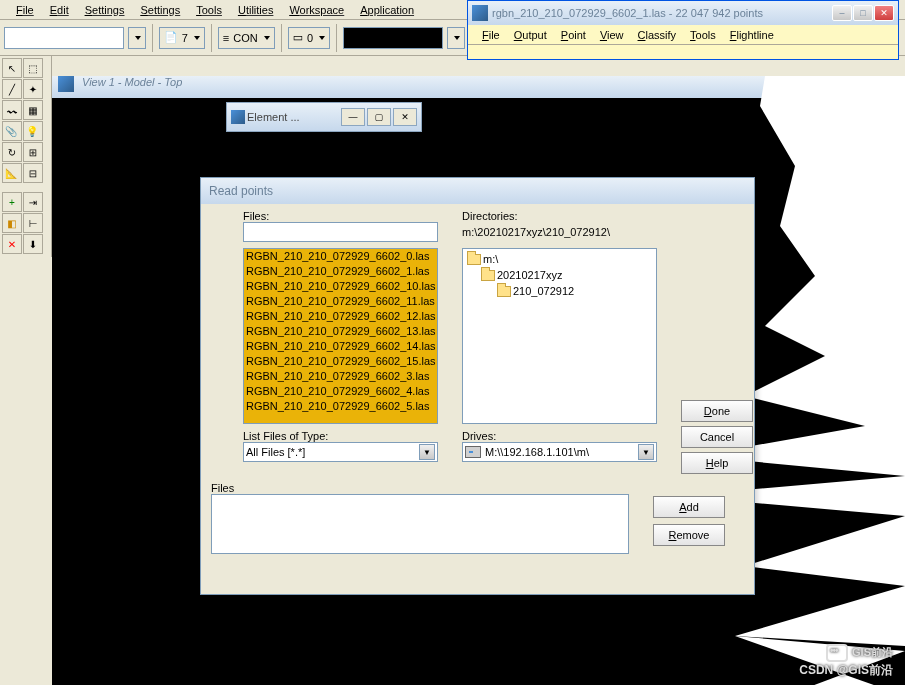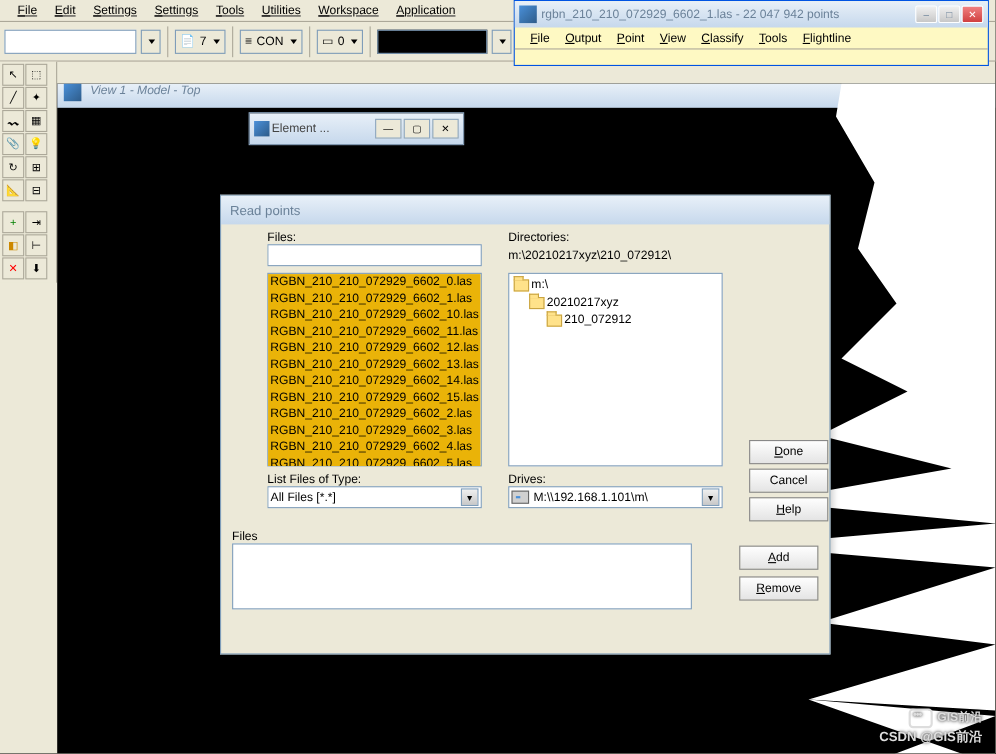--- a/index.html
+++ b/index.html
@@ -186,21 +186,20 @@
         <div style="height:6px"></div>
         <div class="listbox">
           <div>RGBN_210_210_072929_6602_0.las</div>
           <div>RGBN_210_210_072929_6602_1.las</div>
           <div>RGBN_210_210_072929_6602_10.las</div>
           <div>RGBN_210_210_072929_6602_11.las</div>
           <div>RGBN_210_210_072929_6602_12.las</div>
           <div>RGBN_210_210_072929_6602_13.las</div>
           <div>RGBN_210_210_072929_6602_14.las</div>
           <div>RGBN_210_210_072929_6602_15.las</div>
-          <div>RGBN_210_210_072929_6602_2.las</div>
           <div>RGBN_210_210_072929_6602_3.las</div>
           <div>RGBN_210_210_072929_6602_4.las</div>
           <div>RGBN_210_210_072929_6602_5.las</div>
         </div>
         <div style="height:6px"></div>
         <div class="lbl">List Files of Type:</div>
         <div class="combo" style="width:195px">
           <span>All Files [*.*]</span>
           <div class="combo-btn">▼</div>
         </div>
@@ -239,21 +238,21 @@
           </div>
         <div class="btn">Cancel</div>
         <div class="btn">
             <span><u>H</u>elp</span>
           </div>
       </div>
     </div>
 
     <div style="height:8px"></div>
     <div class="lbl">Files</div>
-    <div style="display:flex; gap:24px; align-items:flex-start;justify-content:space-between;">
+    <div style="display:flex; gap:24px; align-items:flex-start;">
       <div class="files-big"></div>
       <div style="display:flex; flex-direction:column; gap:6px; padding-top:2px;">
         <div class="btn">
             <span><u>A</u>dd</span>
           </div>
         <div class="btn">
             <span><u>R</u>emove</span>
           </div>
       </div>
     </div>

